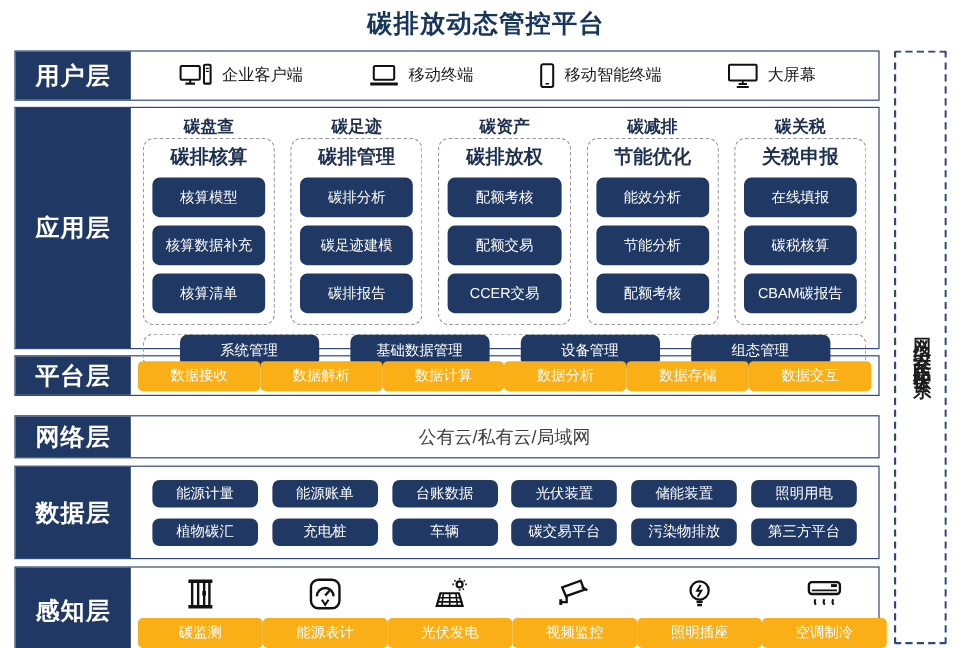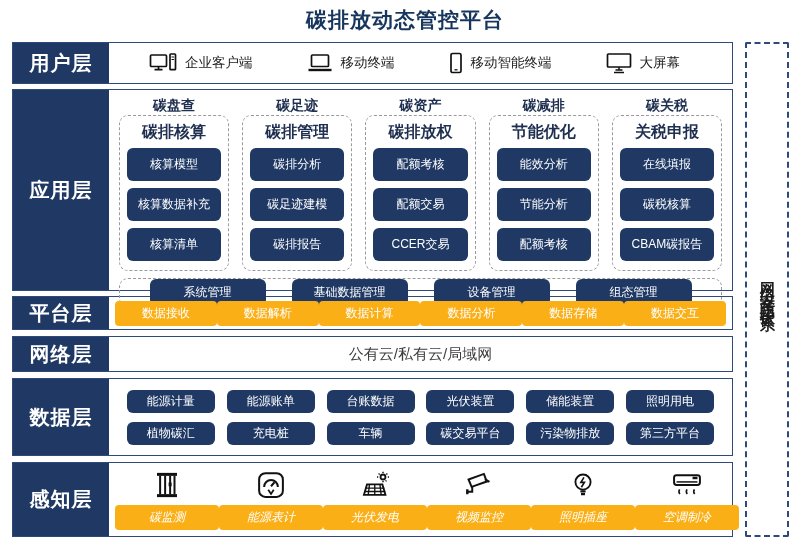--- a/index.html
+++ b/index.html
@@ -43,40 +43,40 @@
   .chip{
     background:#1f3864;color:#fff;font-size:12px;text-align:center;
     padding:8px 2px;border-radius:6px;white-space:nowrap;overflow:hidden;
   }
   .app-bottom{
     margin-top:7px;border:1.6px dashed #9a9a9a;border-radius:9px;height:40px;
     display:flex;align-items:center;justify-content:center;gap:26px;box-sizing:border-box;
   }
   .app-bottom .chip{min-width:96px;padding:5px 10px;}
   
-  .row-platform{height:34px;margin-bottom:6px;}
+  .row-platform{height:34px;margin-bottom:16px;}
   .row-platform .layer-content{display:flex;align-items:center;justify-content:space-evenly;padding:0 6px;}
   .ychip{
     background:#fbaf17;color:#fff;font-size:12px;text-align:center;
     width:118px;padding:4px 0;border-radius:4px;white-space:nowrap;
   }
   
   .row-network{height:36px;margin-bottom:6px;}
   .row-network .layer-content{display:flex;align-items:center;justify-content:center;}
   .network-text{font-size:15px;color:#3d3d3d;}
   
   .row-data{height:78px;margin-bottom:6px;}
   .row-data .layer-content{display:flex;flex-direction:column;justify-content:center;gap:9px;padding:0 6px;}
   .data-line{display:flex;justify-content:space-evenly;}
   .data-line .chip{width:88px;padding:3px 0;border-radius:6px;}
   
   .row-perception{height:75px;}
   .row-perception .layer-content{display:flex;justify-content:space-evenly;align-items:center;padding:0 6px;}
   .sense-item{display:flex;flex-direction:column;align-items:center;gap:5px;}
-  .sense-item .ychip{width:104px;font-style:italic;}
+  .sense-item .ychip{width:104px;}
   
   .sidebar{
     position:absolute;left:745px;top:42px;width:44px;height:495px;
     border:2px dashed #2e4a7a;border-radius:2px;box-sizing:border-box;
     display:flex;align-items:center;justify-content:center;
   }
   .sidebar-text{
     writing-mode:vertical-rl;text-orientation:upright;
     font-size:15px;font-weight:bold;color:#1c1c1c;letter-spacing:5px;
   }

